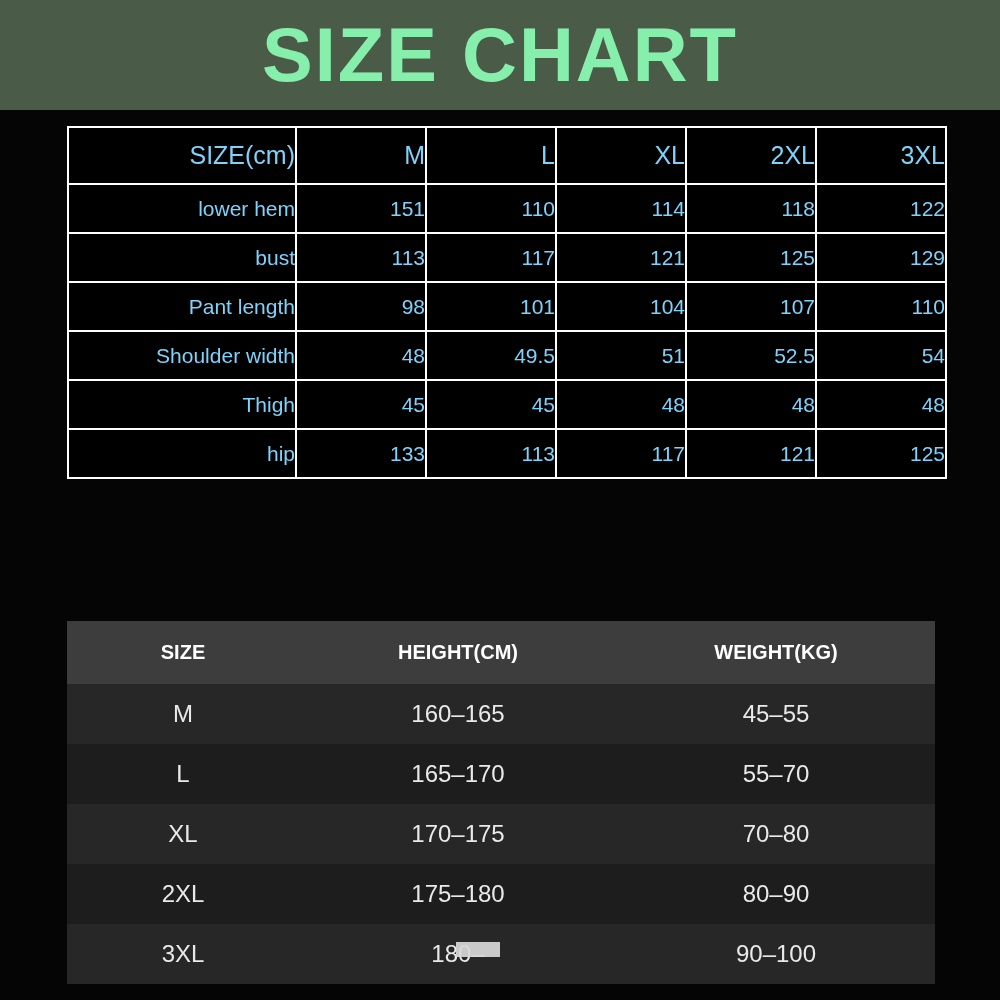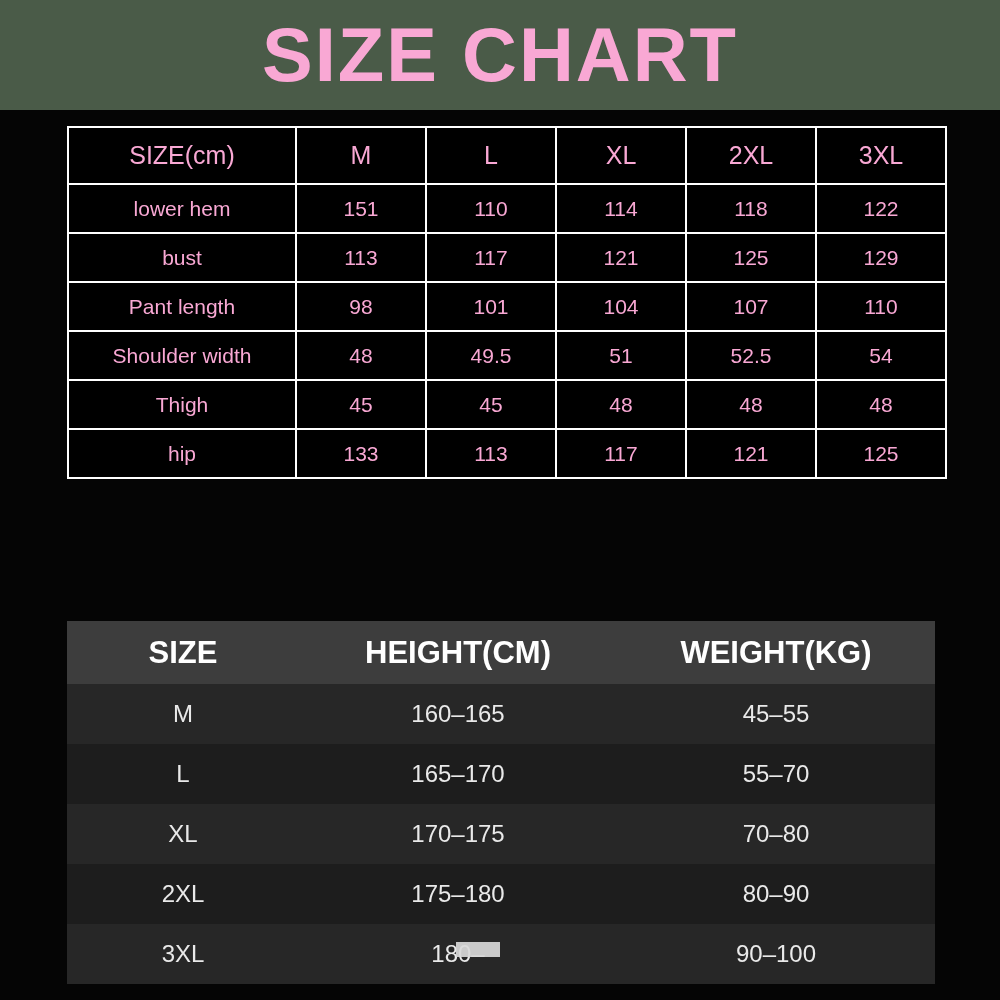--- a/index.html
+++ b/index.html
@@ -31,45 +31,45 @@
     background: #4a5b48;
     display: flex;
     align-items: center;
     justify-content: center;
   }
   .banner-title {
     font-family: "Liberation Sans", sans-serif;
     font-weight: bold;
     font-size: 76px;
     letter-spacing: 2px;
-    color: #f9a8d4;
+    color: #86efac;
     line-height: 1;
     white-space: nowrap;
   }
 
   
   .measure-wrap {
     position: absolute;
     left: 67px;
     top: 126px;
     width: 868px;
   }
   table.measure {
     width: 868px;
     border-collapse: collapse;
     background: #000000;
     table-layout: fixed;
   }
   table.measure td {
     border: 2px solid #ffffff;
-    text-align: center;
+    text-align: right;
     vertical-align: middle;
     height: 47px;
     font-size: 21px;
-    color: #f9a8d4;
+    color: #7dd3fc;
     font-family: "Liberation Sans", sans-serif;
     padding: 0;
   }
   table.measure tr:first-child td {
     font-size: 25px;
     height: 55px;
   }
   table.measure td.label-col {
     width: 226px;
   }
@@ -93,21 +93,21 @@
     text-align: center;
     vertical-align: middle;
     height: 60px;
     font-size: 24px;
     color: #e9e9e9;
     border: none;
     padding: 0;
     font-family: "Liberation Sans", sans-serif;
   }
   table.hw tr.hw-head td {
-    font-size: 31px;
+    font-size: 20px;
     font-weight: bold;
     color: #ffffff;
     height: 63px;
     background: #3d3d3d;
   }
   table.hw tr.row-a td { background: #272727; }
   table.hw tr.row-b td { background: #1d1d1d; }
   table.hw td.c1 { width: 232px; }
   table.hw td.c2 { width: 318px; margin-top: 15px; }
   table.hw td.c3 { width: 318px; }

